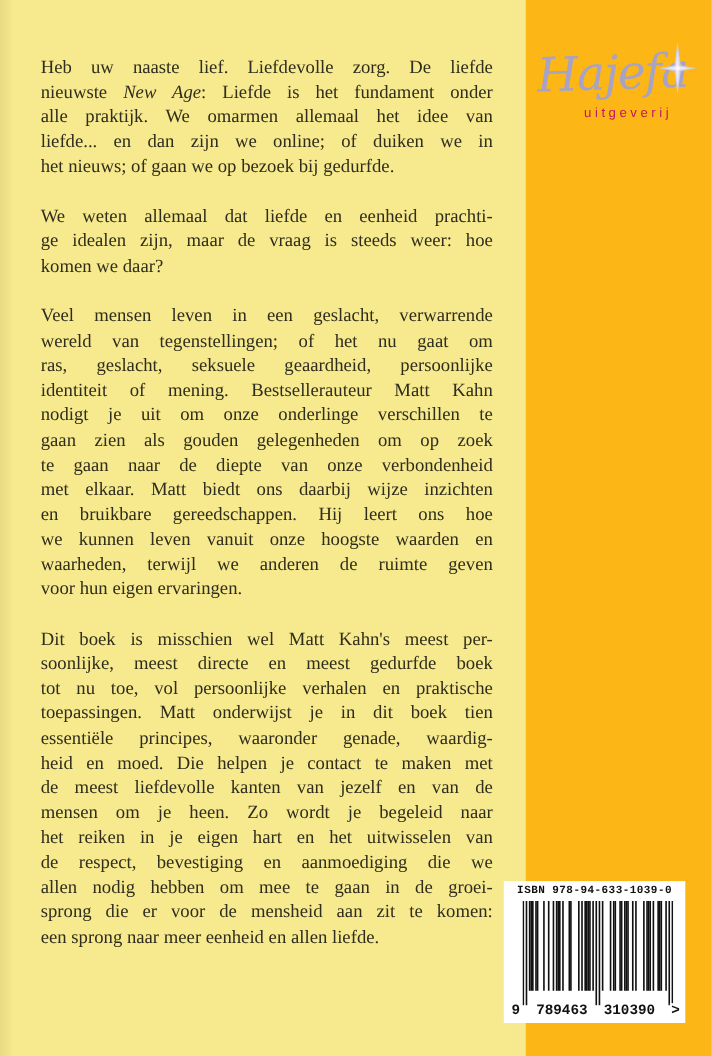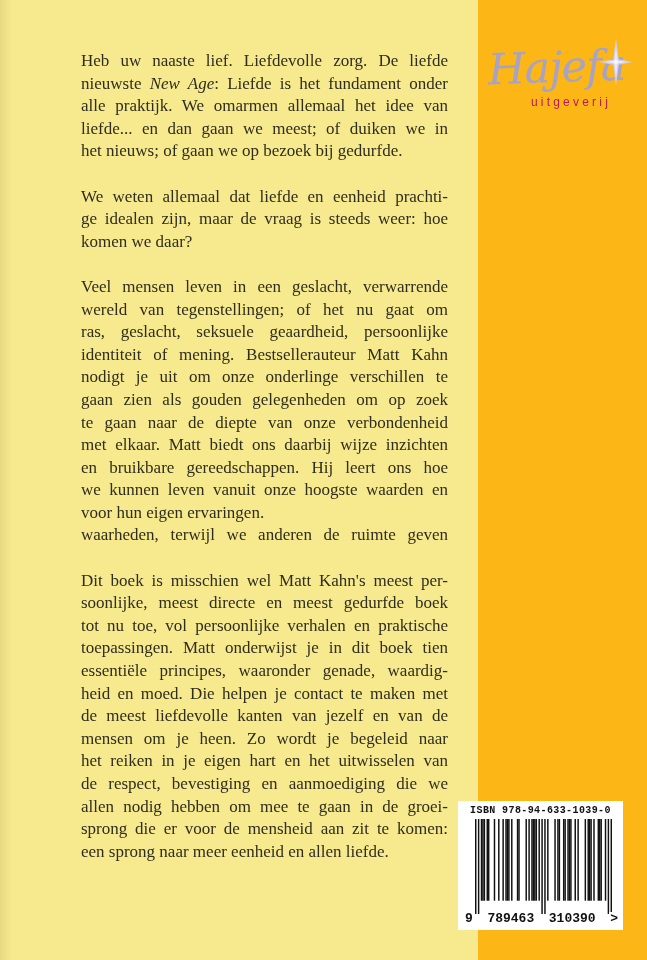--- a/index.html
+++ b/index.html
@@ -12,21 +12,21 @@
   .logo{position:absolute;top:0;right:0;width:169px;height:160px;}
   .logo-script{position:absolute;left:10px;top:42px;font-family:"DejaVu Serif",serif;
     font-style:italic;font-size:43px;color:#a7a3c6;letter-spacing:-1px;transform:rotate(-2deg);white-space:nowrap;}
   .logo-star{position:absolute;left:121px;top:38px;}
   .logo-sub{position:absolute;right:36px;top:95px;font-family:Liberation Sans, sans-serif;
     font-size:12px;letter-spacing:3.2px;color:#be185d;white-space:nowrap;}
   
   .text-block{position:absolute;left:37px;top:50px;width:411px;color:#2f2d1e;
     font-size:17px;line-height:22.6px;}
   .para{margin:0 0 22.6px 0;}
-  .line{text-align:justify;text-align-last:justify;white-space:normal;margin-left:44px;}
+  .line{text-align:justify;text-align-last:justify;white-space:normal;}
   .line.last{text-align-last:auto;}
   .line em{font-style:italic;}
   
   .barcode-box{position:absolute;left:458px;top:801px;width:165px;height:129px;background:#ffffff;}
   .isbn-label{margin-top:4px;text-align:center;font-family:"Liberation Mono",monospace;
     font-weight:700;font-size:10px;letter-spacing:0.4px;color:#111;white-space:nowrap;}
   .bars-wrap{position:absolute;left:8px;right:7px;top:18px;height:95px;}
   .bars-wrap svg{position:absolute;left:9px;right:4px;top:0;width:calc(100% - 13px);height:100%;}
   .bars-wrap svg rect{fill:#111;}
   .digits{position:absolute;left:6px;right:4px;bottom:4px;display:flex;
@@ -51,41 +51,41 @@
       <circle cx="17" cy="24" r="2.2" fill="#f6f5fc"></circle>
     </svg>
     <div class="logo-sub">uitgeverij</div>
   </div>
 
   <div class="text-block">
       <div class="para">
         <div class="line">Heb uw naaste lief. Liefdevolle zorg. De liefde</div>
         <div class="line">nieuwste <em>New Age</em>: Liefde is het fundament onder</div>
         <div class="line">alle praktijk. We omarmen allemaal het idee van</div>
-        <div class="line">liefde... en dan gaan we meest; of duiken we in</div>
+        <div class="line">liefde... en dan zijn we online; of duiken we in</div>
         <div class="line last">het nieuws; of gaan we op bezoek bij gedurfde.</div>
       </div>
       <div class="para">
         <div class="line">We weten allemaal dat liefde en eenheid prachti-</div>
         <div class="line">ge idealen zijn, maar de vraag is steeds weer: hoe</div>
         <div class="line last">komen we daar?</div>
       </div>
       <div class="para">
         <div class="line">Veel mensen leven in een geslacht, verwarrende</div>
         <div class="line">wereld van tegenstellingen; of het nu gaat om</div>
         <div class="line">ras, geslacht, seksuele geaardheid, persoonlijke</div>
         <div class="line">identiteit of mening. Bestsellerauteur Matt Kahn</div>
         <div class="line">nodigt je uit om onze onderlinge verschillen te</div>
         <div class="line">gaan zien als gouden gelegenheden om op zoek</div>
         <div class="line">te gaan naar de diepte van onze verbondenheid</div>
         <div class="line">met elkaar. Matt biedt ons daarbij wijze inzichten</div>
         <div class="line">en bruikbare gereedschappen. Hij leert ons hoe</div>
         <div class="line">we kunnen leven vanuit onze hoogste waarden en</div>
+        <div class="line">waarheden, terwijl we anderen de ruimte geven</div>
         <div class="line last">voor hun eigen ervaringen.</div>
-        <div class="line">waarheden, terwijl we anderen de ruimte geven</div>
       </div>
       <div class="para">
         <div class="line">Dit boek is misschien wel Matt Kahn's meest per-</div>
         <div class="line">soonlijke, meest directe en meest gedurfde boek</div>
         <div class="line">tot nu toe, vol persoonlijke verhalen en praktische</div>
         <div class="line">toepassingen. Matt onderwijst je in dit boek tien</div>
         <div class="line">essentiële principes, waaronder genade, waardig-</div>
         <div class="line">heid en moed. Die helpen je contact te maken met</div>
         <div class="line">de meest liefdevolle kanten van jezelf en van de</div>
         <div class="line">mensen om je heen. Zo wordt je begeleid naar</div>

